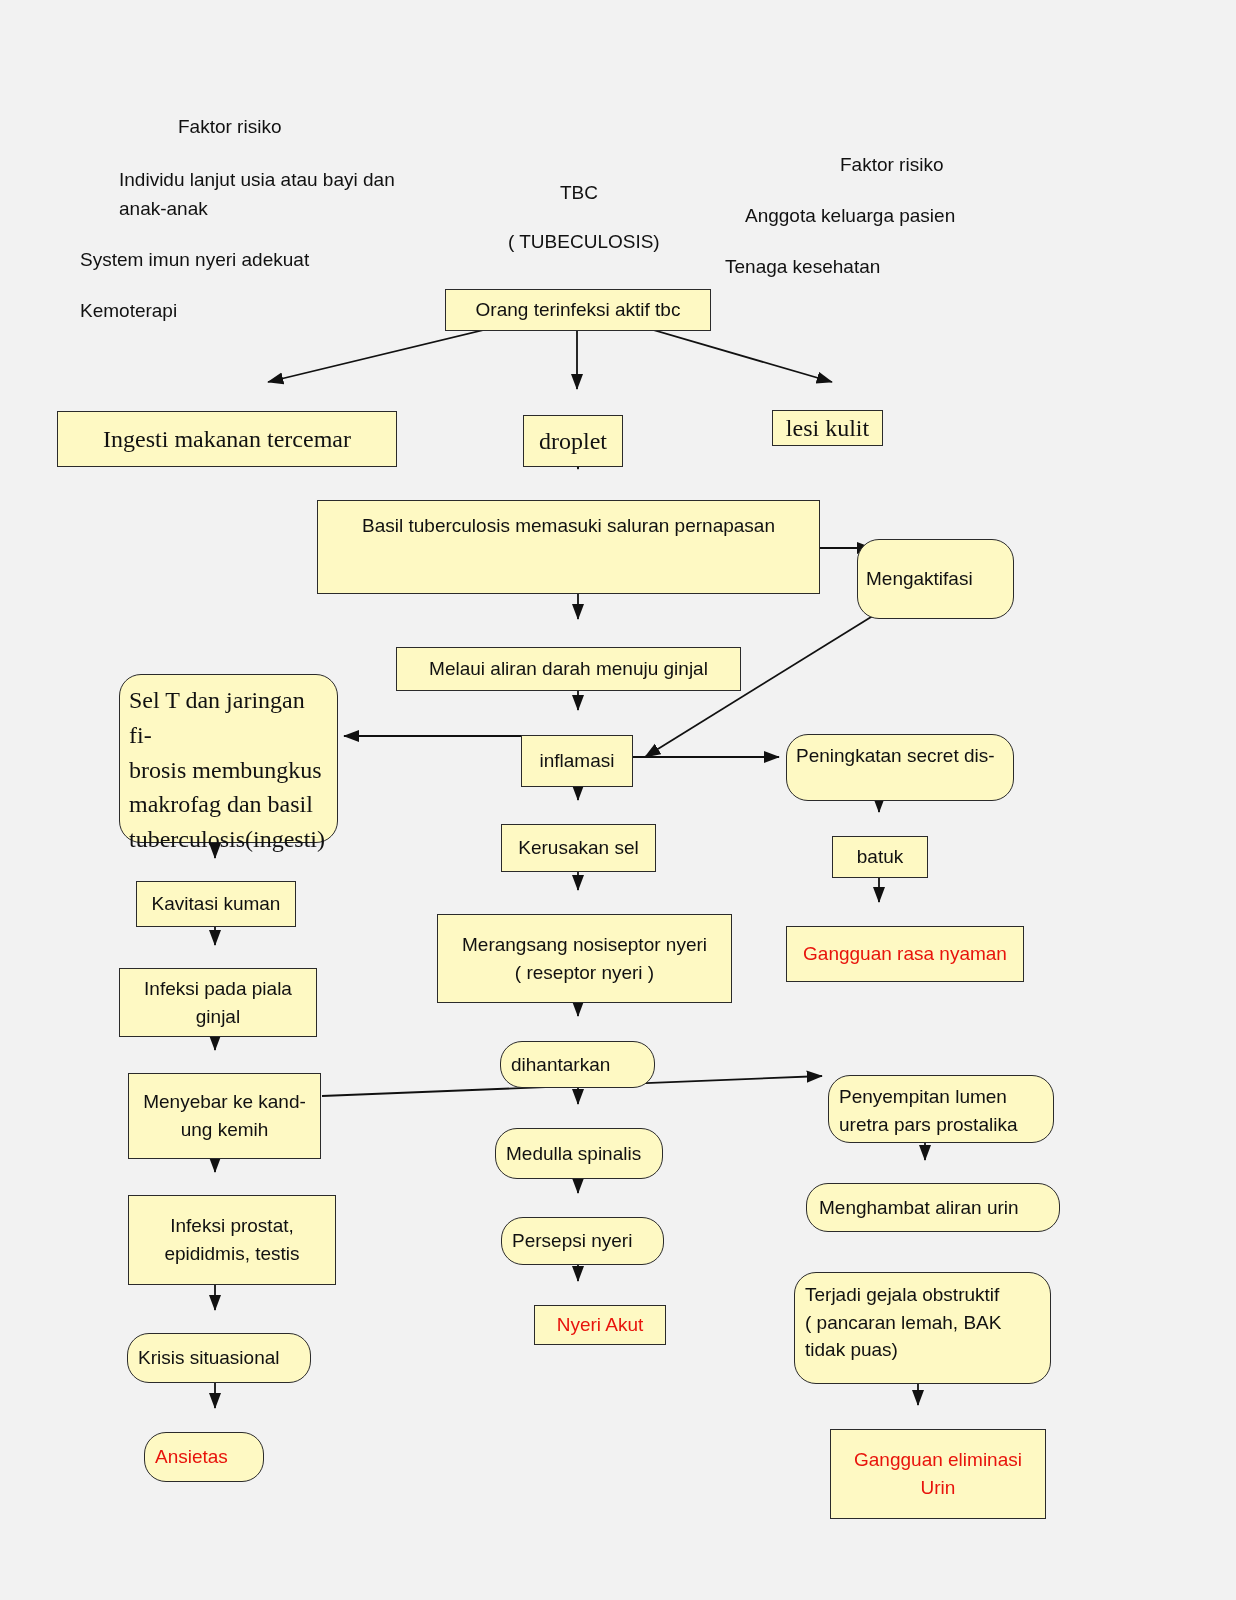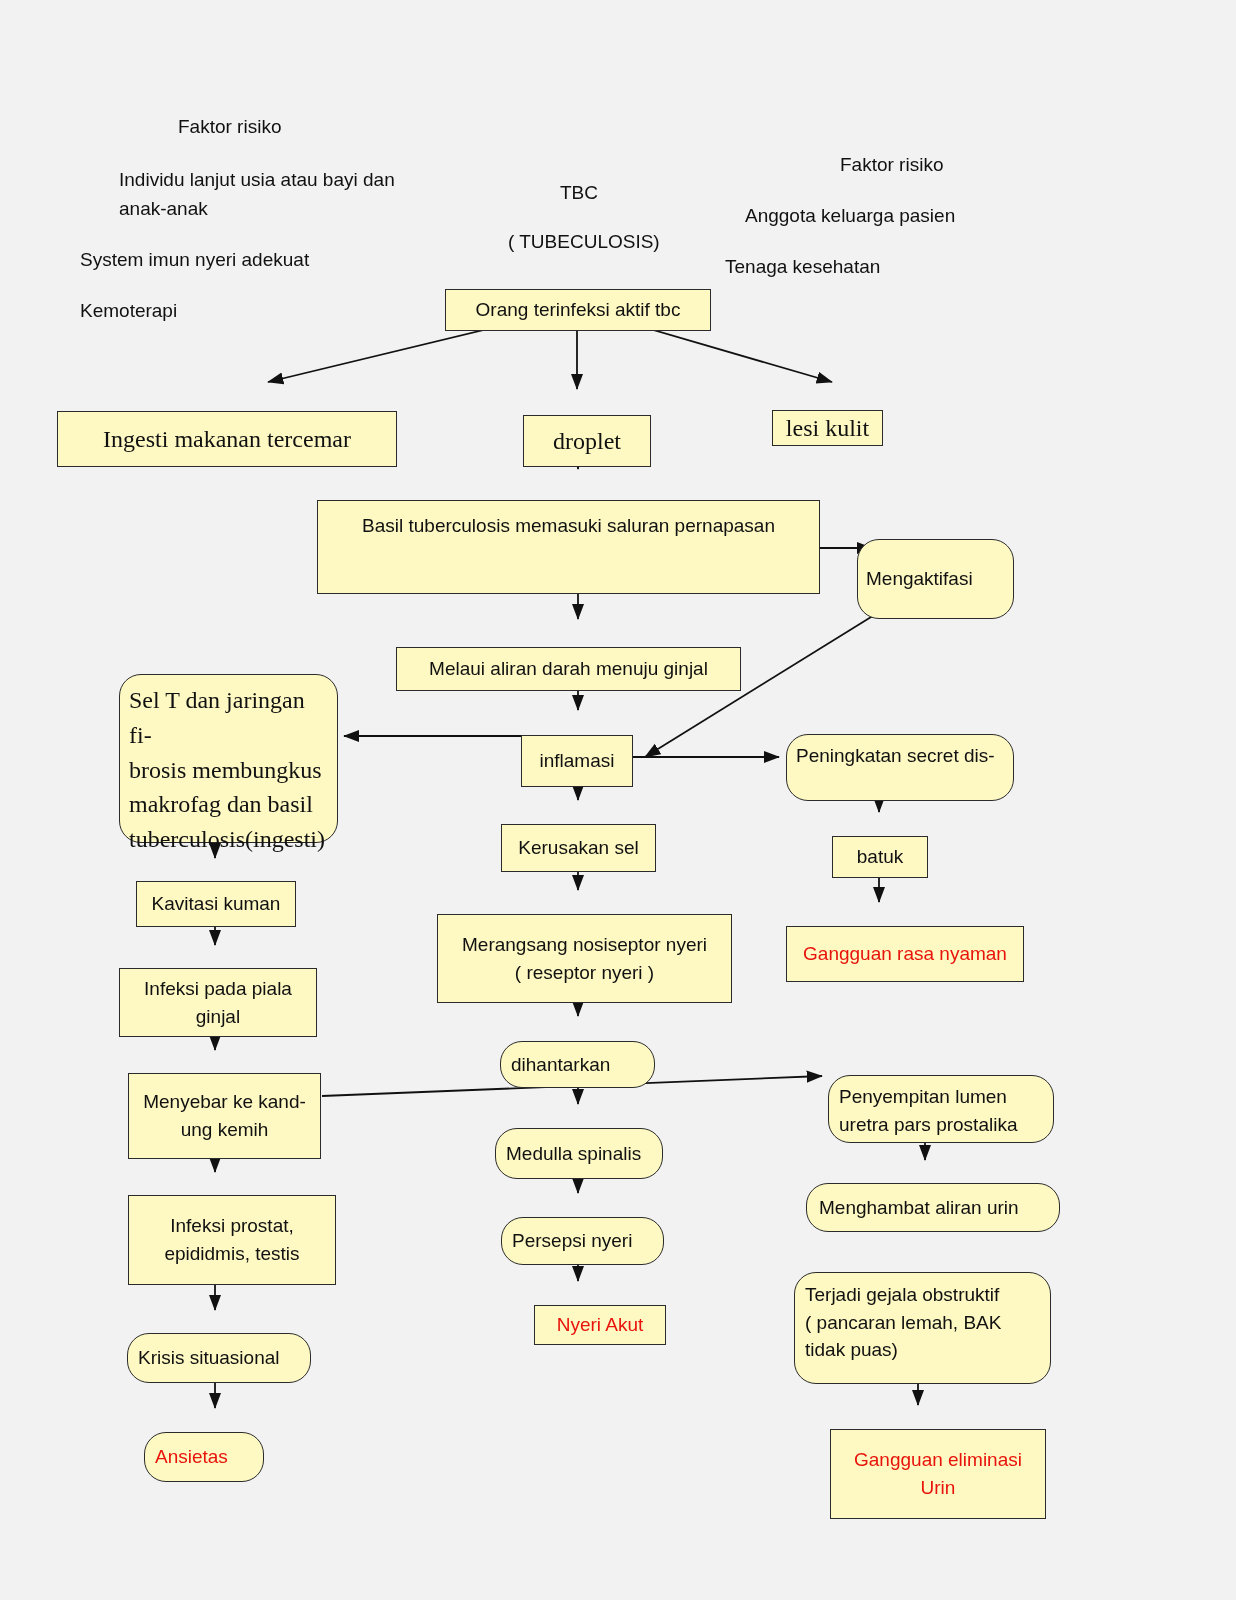--- a/index.html
+++ b/index.html
@@ -119,21 +119,21 @@
   <div class="note" style="left:508px;top:227px;">( TUBECULOSIS)</div>
 
   <div class="note" style="left:840px;top:150px;">Faktor risiko</div>
   <div class="note" style="left:745px;top:201px;">Anggota keluarga pasien</div>
   <div class="note" style="left:725px;top:252px;">Tenaga kesehatan</div>
 
   <div class="node mid center-text" style="left:445px;top:266px;width:266px;height:42px;">Orang terinfeksi aktif tbc</div>
 
   <div class="node mid center-text serif" style="left:57px;top:388px;width:340px;height:56px;">Ingesti makanan tercemar</div>
 
-  <div class="node mid center-text serif" style="left:523px;top:392px;width:128px;height:52px;">droplet</div>
+  <div class="node mid center-text serif" style="left:523px;top:392px;width:100px;height:52px;">droplet</div>
 
   <div class="node mid center-text serif" style="left:772px;top:387px;width:111px;height:36px;">lesi kulit</div>
 
   <div class="node top center-text" style="left:317px;top:477px;width:503px;height:94px;">Basil tuberculosis memasuki saluran pernapasan</div>
 
   <div class="node mid left-text" style="left:857px;top:516px;width:157px;height:80px;">Mengaktifasi</div>
 
   <div class="node mid center-text" style="left:396px;top:624px;width:345px;height:44px;">Melaui aliran darah menuju ginjal</div>
 
   <div class="node top left-text serif" style="left:119px;top:651px;width:219px;height:169px;padding-left:9px;padding-top:8px;">Sel T dan jaringan fi-

